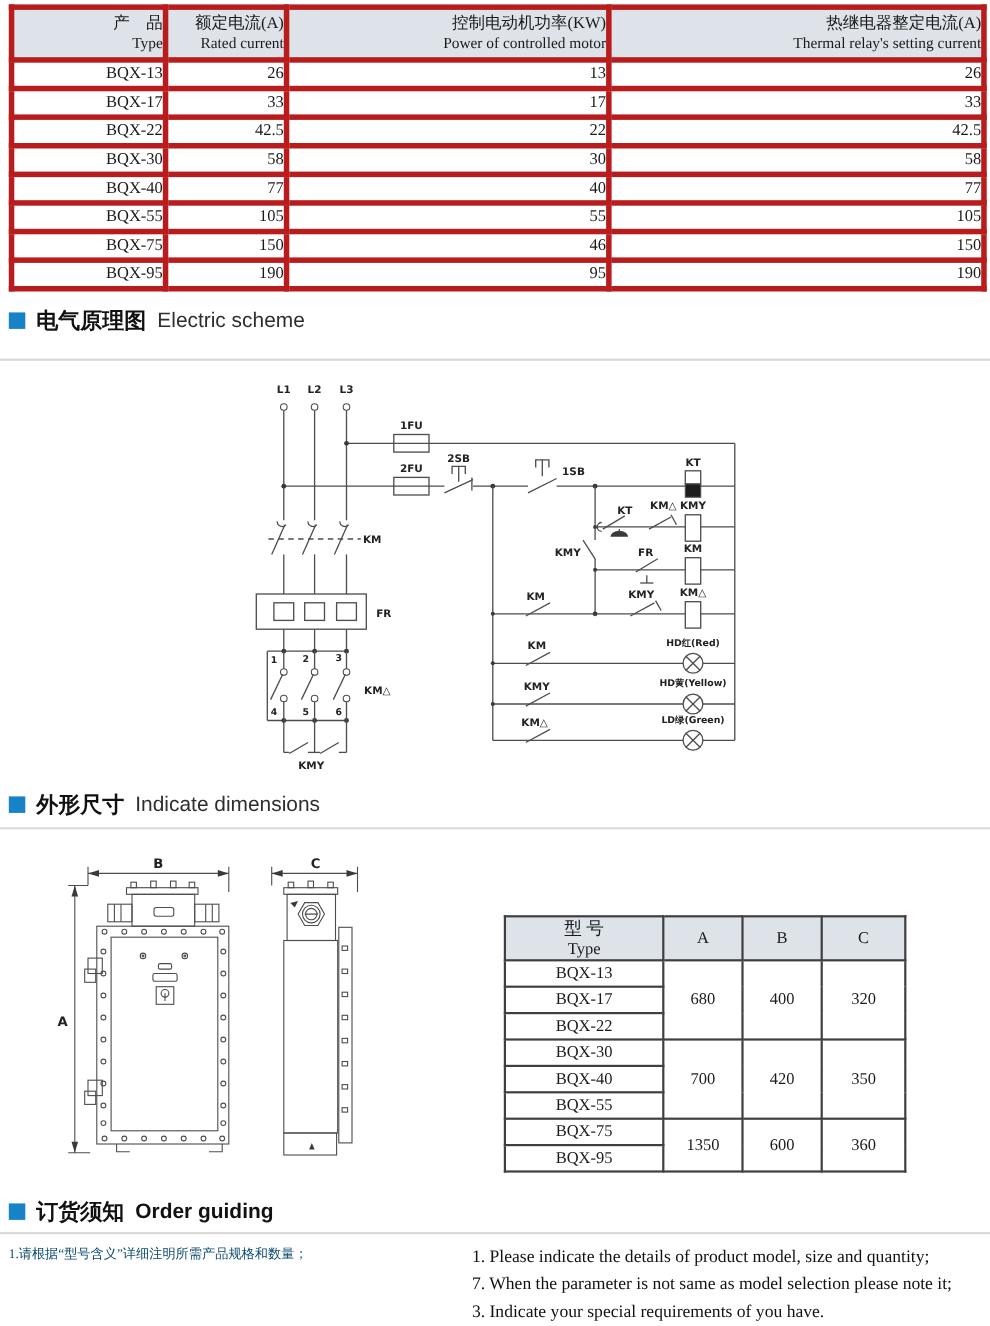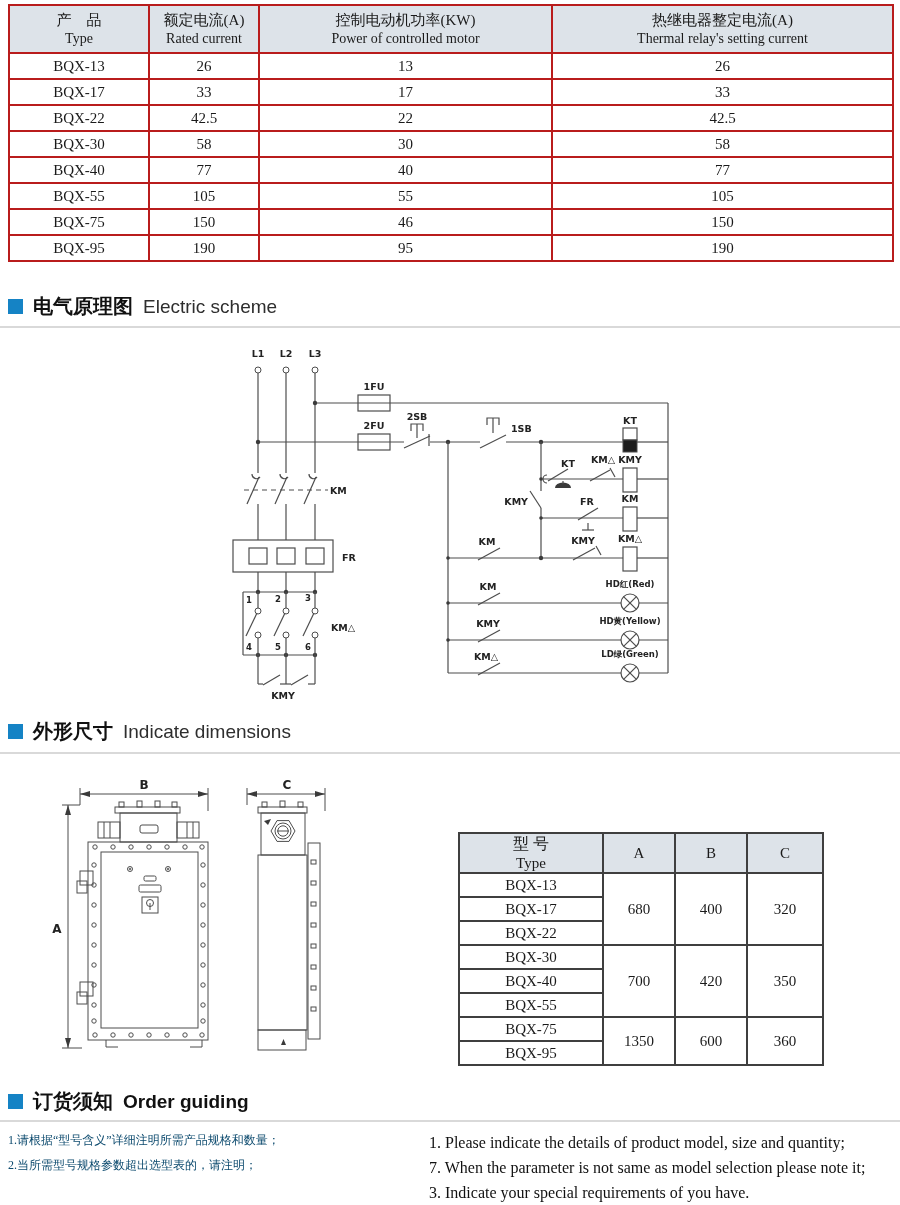--- a/index.html
+++ b/index.html
@@ -7,21 +7,21 @@
   .page {
     position:relative; width:900px; height:1205px; background:#fff;
     font-family:"Liberation Serif", serif; color:#1a1a1a; overflow:hidden;
   }
   .abs { position:absolute; }
 
   
   table { border-collapse:collapse; table-layout:fixed; }
   .spec-table { width:884px; }
   .spec-table th, .spec-table td {
-    border:2px solid #b91c1c; text-align:center; vertical-align:middle;
+    border:5px solid #b91c1c; text-align:right; vertical-align:middle;
     font-weight:normal; padding:0;
   }
   .spec-table thead th { background:#dde3e9; height:48px; }
   .spec-table tbody td { height:26px; font-size:15px; }
   .hdr-zh { font-size:15px; line-height:1.3; white-space:pre; }
   .hdr-en { font-size:14px; line-height:1.25; }
 
   .dims-table { width:364px; }
   .dims-table th, .dims-table td {
     border:2px solid #3f3f3f; text-align:center; vertical-align:middle;
@@ -132,21 +132,21 @@
         <tr>
             <td>BQX-95</td>
             <td>190</td>
             <td>95</td>
             <td>190</td>
           </tr>
       </tbody>
     </table>
   </div>
 
-  <div class="abs sec-head" style="left:8px; top:293px;">
+  <div class="abs sec-head" style="left:8px; top:278px;">
     <span class="bullet"></span>
     <span class="sec-zh">电气原理图</span>
     <span class="sec-en">Electric scheme</span>
   </div>
   <div class="abs rule" style="left:0; top:326px;"></div>
 
   <svg class="abs" style="left:230px; top:340px;" width="450" height="370" viewBox="0 0 450 370">
 
     <text class="lbl" x="28" y="17" text-anchor="middle">L1</text>
     <text class="lbl" x="56" y="17" text-anchor="middle">L2</text>
@@ -564,21 +564,20 @@
 
   <div class="abs sec-head" style="left:8px; top:1088px;justify-content:space-between;">
     <span class="bullet"></span>
     <span class="sec-zh">订货须知</span>
     <span class="sec-en bold">Order guiding</span>
   </div>
   <div class="abs rule" style="left:0; top:1120px;"></div>
 
   <div class="abs" style="left:8px; top:1128px; width:410px;">
     <div class="note-zh">1.请根据“型号含义”详细注明所需产品规格和数量；</div>
-    <div class="note-zh">2.当所需型号规格参数超出选型表的，请注明；</div>
   </div>
   <div class="abs" style="left:429px; top:1130px; width:465px;">
     <div class="note-en">1. Please indicate the details of product model, size and quantity;</div>
     <div class="note-en">7. When the parameter is not same as model selection please note it;</div>
     <div class="note-en">3. Indicate your special requirements of you have.</div>
   </div>
 
 </div>
 
 </body></html>

